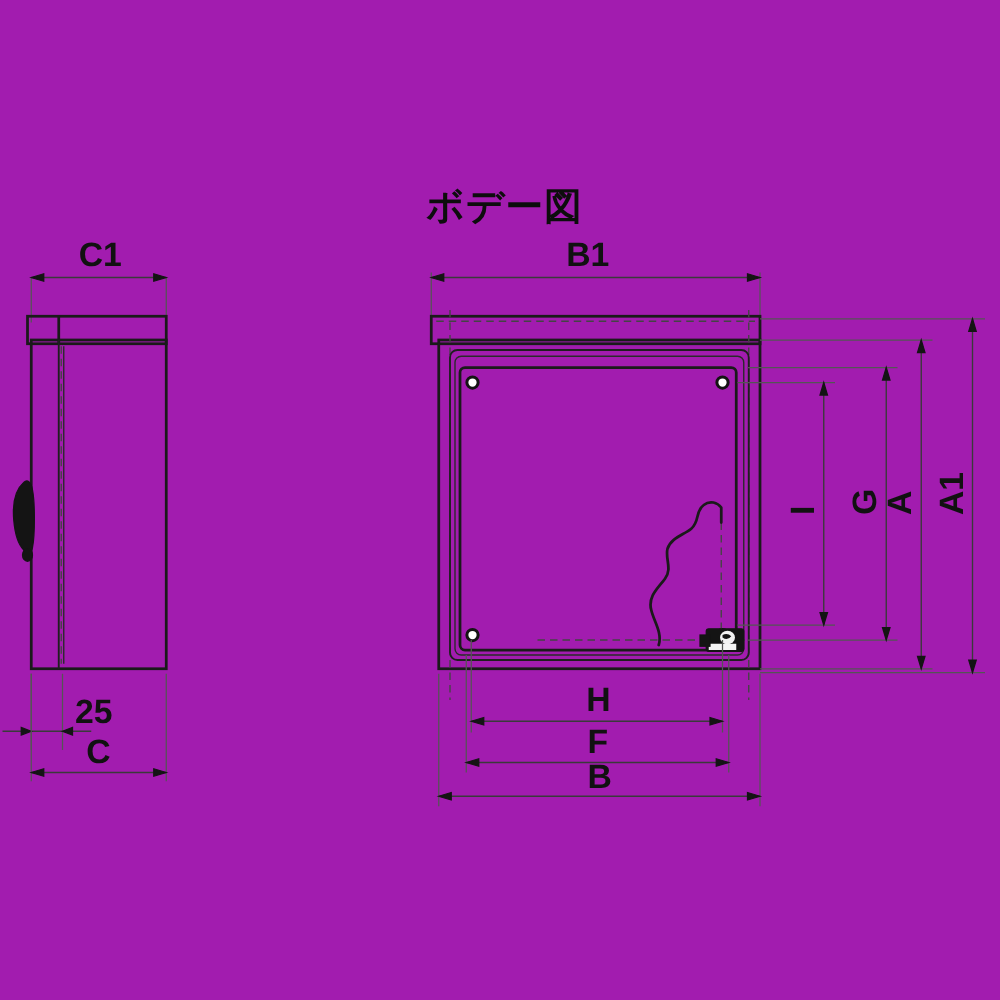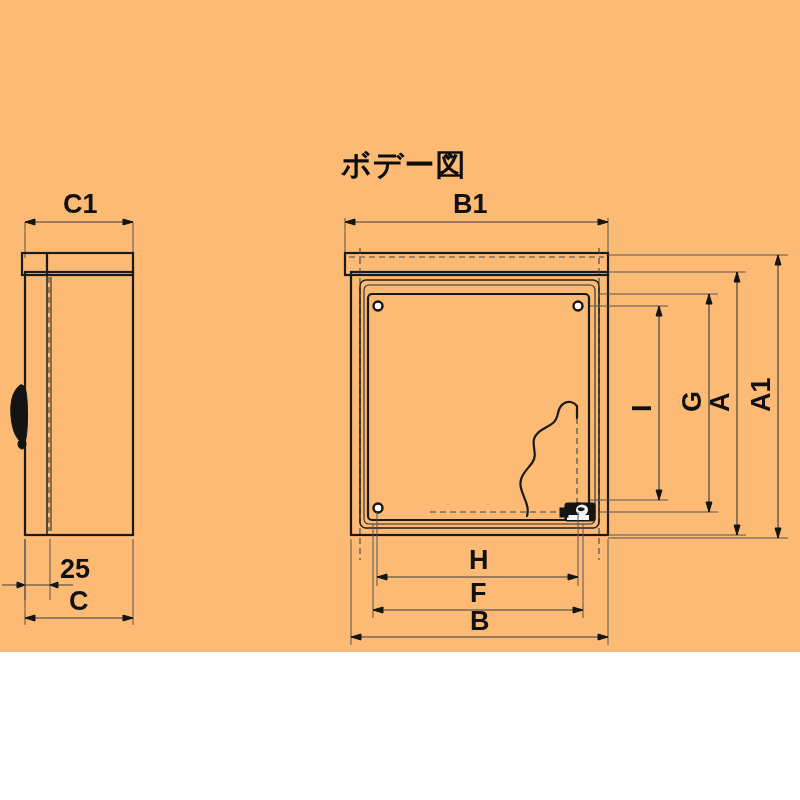--- a/index.html
+++ b/index.html
@@ -3,22 +3,22 @@
 <meta charset="utf-8">
 <style>
   html, body {
     margin: 0;
     padding: 0;
     background: #ffffff;
   }
   #root {
     position: relative;
     width: 800px;
-    height: 652px;
-    background: #fdba74;
+    height: 800px;
+    background: #a21caf;
     font-family: "Liberation Sans", sans-serif;
     overflow: hidden;
   }
   #drawing {
     position: absolute;
     left: 0;
     top: 0;
     width: 800px;
     height: 800px;
   }

